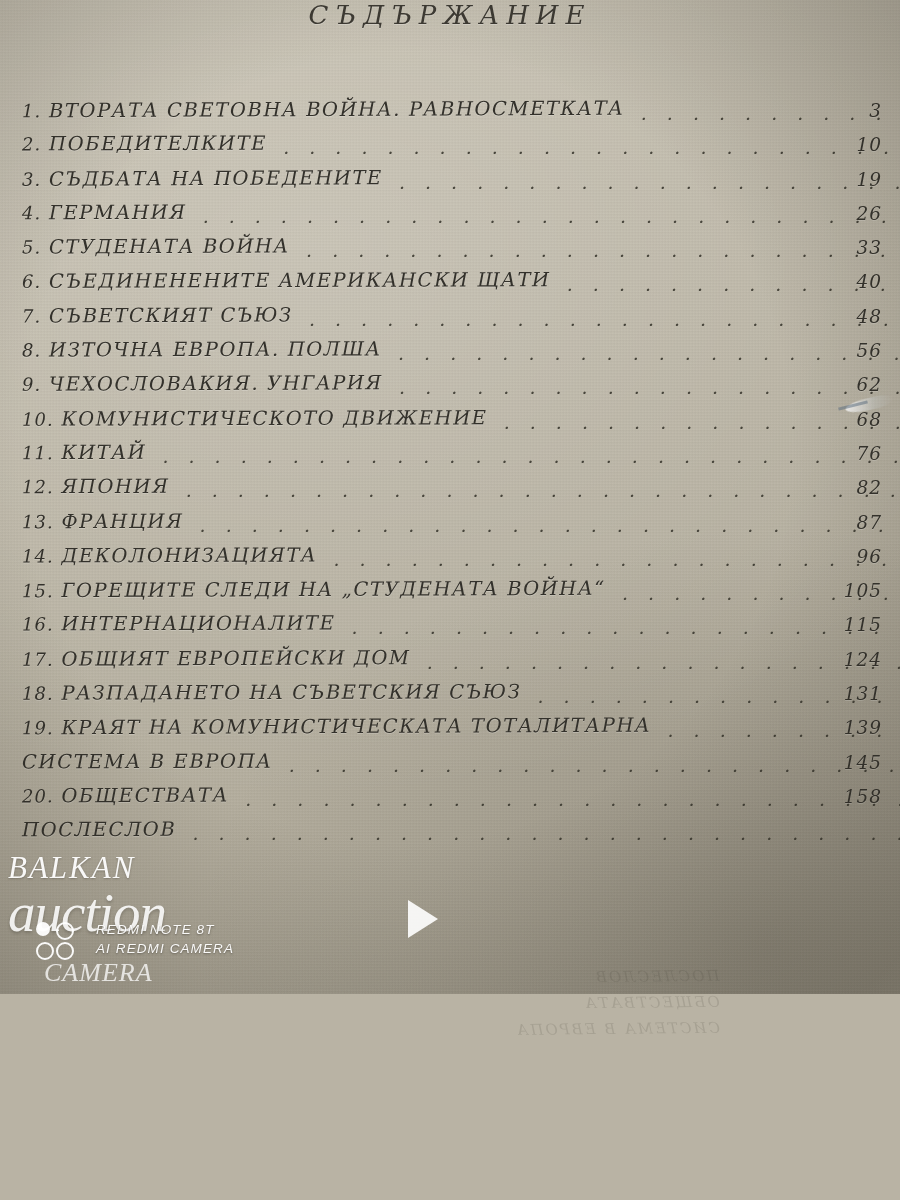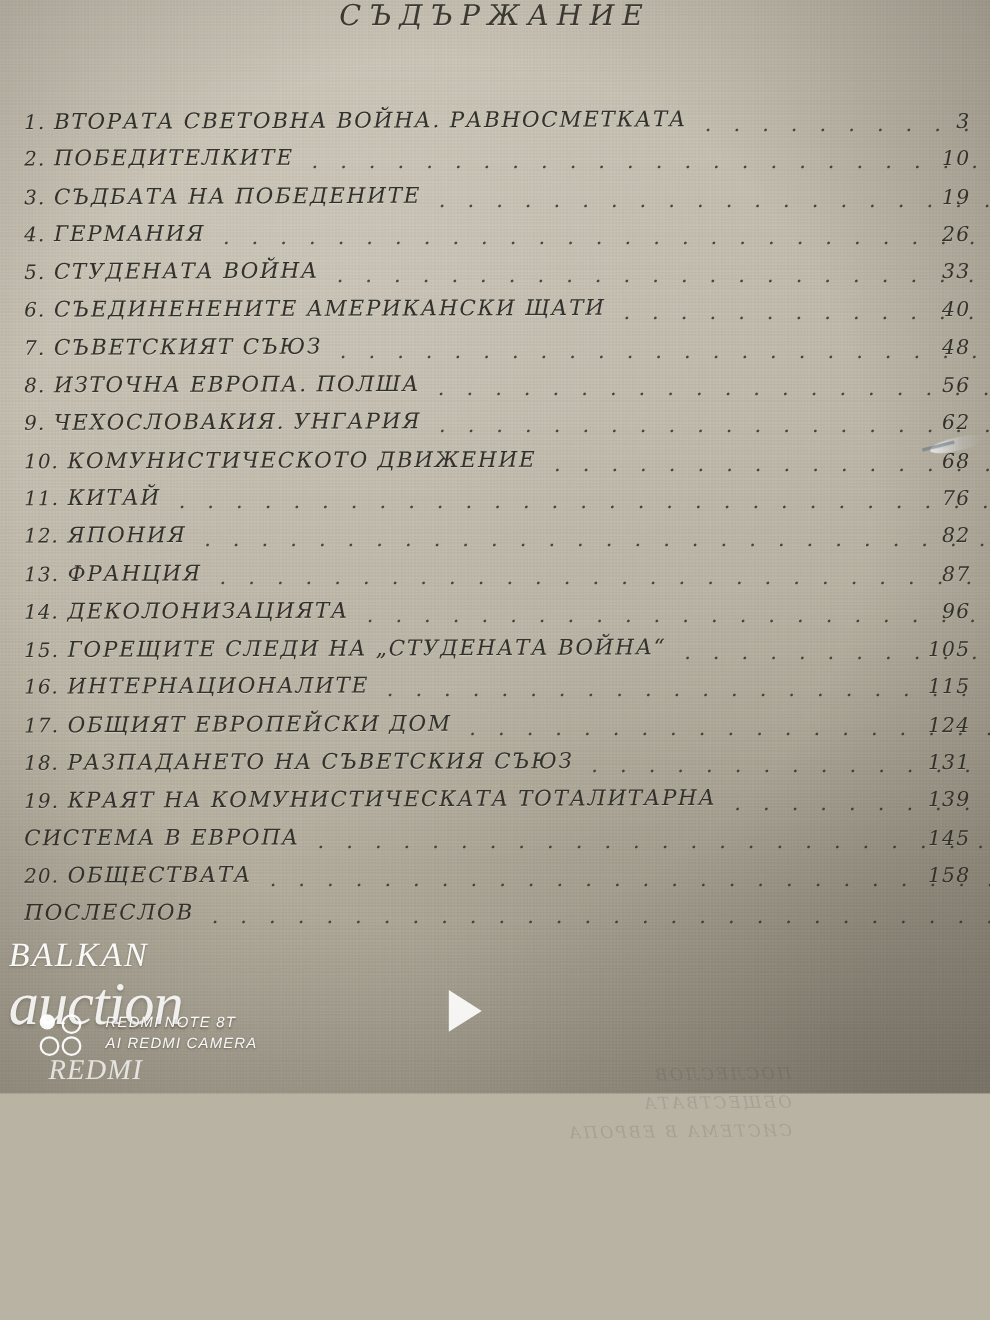--- a/index.html
+++ b/index.html
@@ -352,21 +352,21 @@
   <div class="scratch"></div>
   <div class="scratch2"></div>
 
   <div class="vignette"></div>
 
   <div class="wm">
     <div class="wm-balkan">BALKAN</div>
     <div class="wm-auction">auction</div>
   </div>
   <div class="wm-play"></div>
-  <div class="wm-sivko">REDMI</div>
+  <div class="wm-sivko">CAMERA</div>
 
   <div class="osd-dots">
     <span class="dot d1"></span>
     <span class="dot d2"></span>
     <span class="dot d3"></span>
     <span class="dot d4"></span>
   </div>
   <div class="osd">
     <div>REDMI NOTE 8T</div>
     <div>AI REDMI CAMERA</div>

